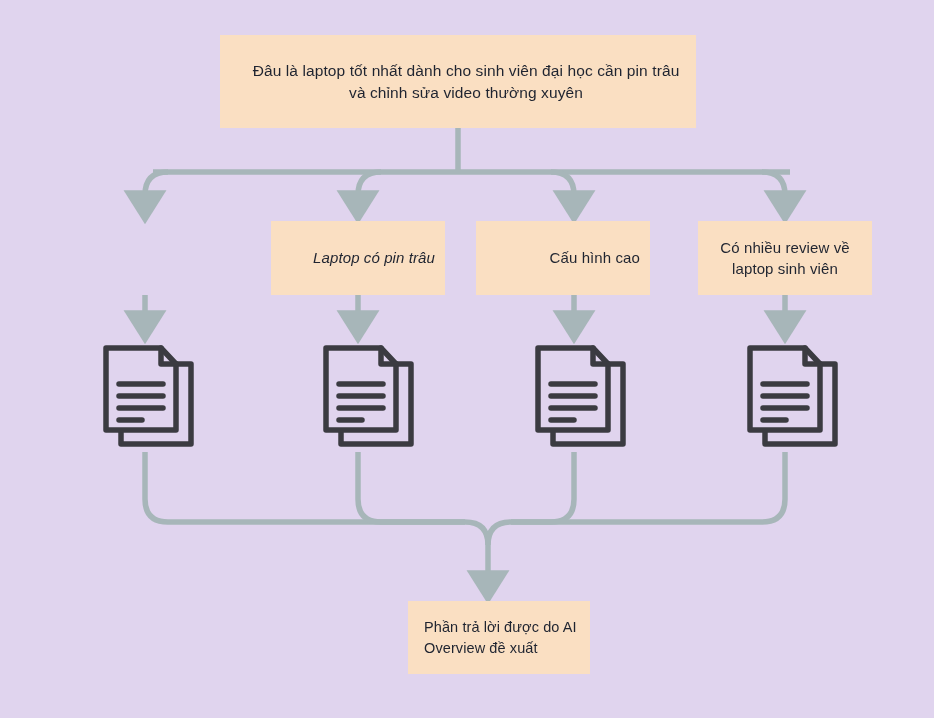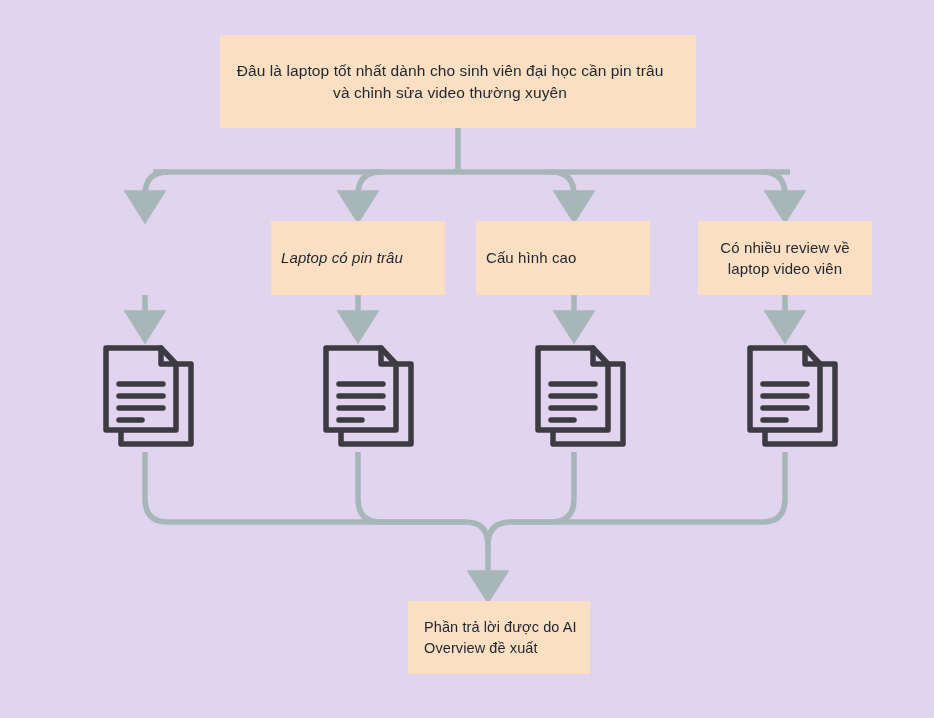--- a/index.html
+++ b/index.html
@@ -24,21 +24,21 @@
     top: 0;
     width: 934px;
     height: 718px;
   }
   .node {
     position: absolute;
     background: #fadfc2;
     color: #1f2430;
     display: flex;
     align-items: center;
-    justify-content: flex-start;
+    justify-content: flex-end;
     text-align: center;
     line-height: 1.42;
     letter-spacing: 0.1px;
     box-sizing: border-box;
     padding: 4px 10px;
     z-index: 3;
   }
   .node span {
     display: block;
   }
@@ -131,21 +131,21 @@
 
   <div class="node node-l2" id="node-battery">
     <span>Laptop có pin trâu</span>
   </div>
 
   <div class="node node-l2" id="node-specs">
     <span>Cấu hình cao</span>
   </div>
 
   <div class="node node-l2" id="node-reviews">
-    <span>Có nhiều review về laptop video viên</span>
+    <span>Có nhiều review về laptop sinh viên</span>
   </div>
 
   <svg class="doc-icon" id="doc-best" viewBox="0 0 104 112" xmlns="http://www.w3.org/2000/svg">
     <g fill="none" stroke="#3b3b41" stroke-width="5.5" stroke-linejoin="round" stroke-linecap="round">
       <path d="M26,24 L96,24 L96,104 L26,104 Z" fill="#e0d4ee"></path>
       <path d="M11,8 L66,8 L81,24 L81,90 L11,90 Z" fill="#e0d4ee"></path>
       <path d="M66,8 L66,24 L81,24"></path>
       <path d="M24,44 L68,44 M24,56 L68,56 M24,68 L68,68 M24,80 L47,80"></path>
     </g>
   </svg>

